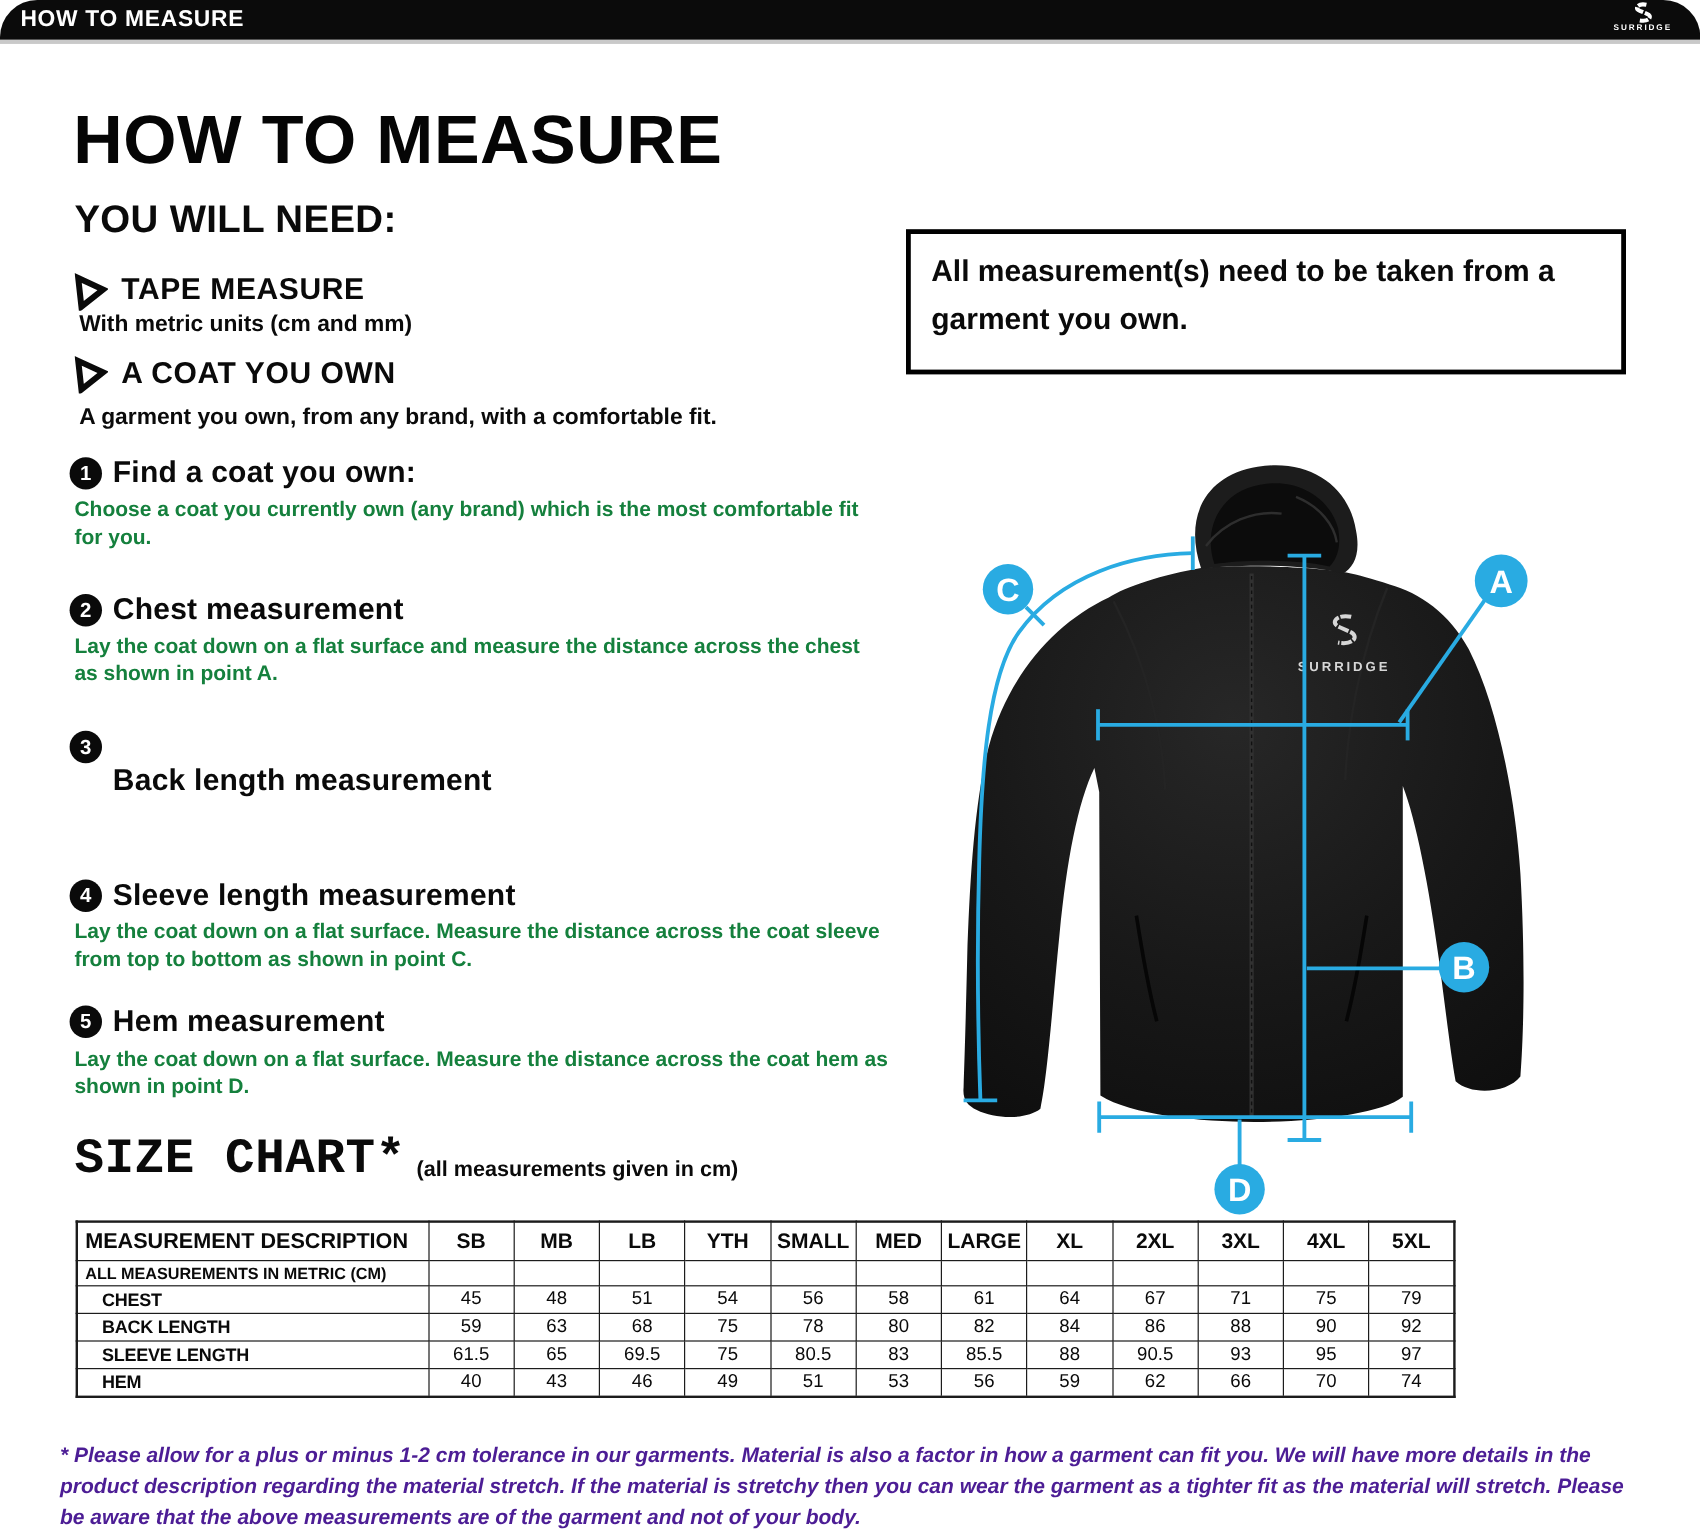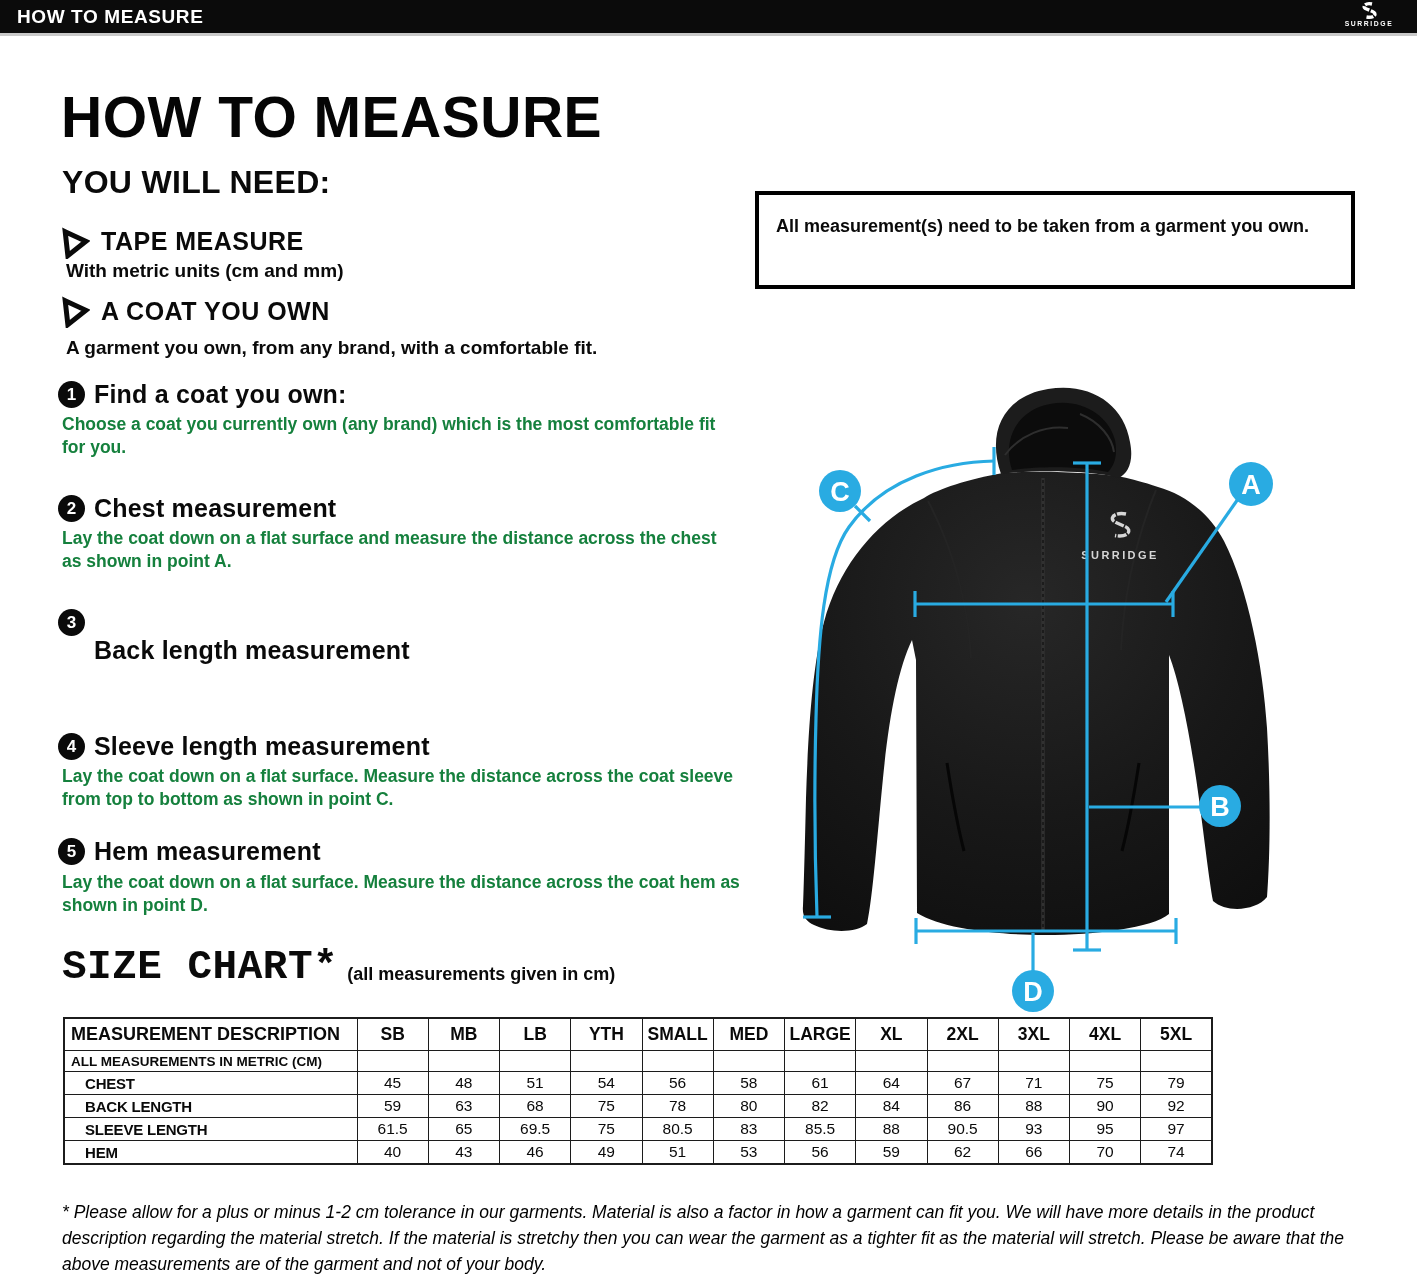--- a/index.html
+++ b/index.html
@@ -1,17 +1,17 @@
 <!DOCTYPE html>
 <html><head>
 <meta charset="utf-8">
 <style>
   html,body{margin:0;padding:0;background:#fff;}
   .page{position:relative;width:1417px;height:1282px;background:#fff;overflow:hidden;
-        font-family:"Liberation Sans",sans-serif;color:#0a0a0a;}
+        font-family:"Liberation Sans",sans-serif;color:#0a0a0a;border-radius:31px;}
 
   
   .topbar{position:absolute;left:0;top:0;width:100%;height:33px;background:#0b0b0b;
           border-bottom:3px solid #c9c9c9;}
   .topbar-title{position:absolute;left:17px;top:0;line-height:33px;color:#fff;
                 font-size:19px;font-weight:700;letter-spacing:.6px;}
   .topbar-logo{position:absolute;right:12px;top:1px;width:72px;text-align:center;}
   .topbar-logo .brand-s{display:block;margin:0 auto;}
   .topbar-brand{display:block;color:#fff;font-size:6.8px;font-weight:700;letter-spacing:1.6px;margin-top:-1px;}
 
@@ -24,44 +24,44 @@
   .req-desc{position:absolute;left:66px;font-size:19px;font-weight:700;}
 
   .step-circle{position:absolute;left:58px;width:27px;height:27px;border-radius:50%;
                background:#0a0a0a;color:#fff;font-size:17px;font-weight:700;
                text-align:center;line-height:27px;}
   .step-title{position:absolute;left:94px;font-size:25px;font-weight:700;letter-spacing:.2px;}
   .step-body{position:absolute;left:62px;width:678px;font-size:17.5px;font-weight:700;
              line-height:23px;color:#15803d;}
 
   
-  .notice-box{position:absolute;left:755px;top:191px;width:600px;height:98px;box-sizing:border-box;
-              border:4px solid #000;padding:11px 17px;font-size:18px;font-weight:700;line-height:40px;}
+  .notice-box{position:absolute;left:755px;top:191px;width:600px;height:121px;box-sizing:border-box;
+              border:4px solid #000;padding:11px 17px;font-size:25px;font-weight:700;line-height:40px;}
 
   
   .diagram{position:absolute;left:750px;top:372px;}
 
   
   .size-chart-head{position:absolute;left:62px;top:944px;display:flex;align-items:flex-end;gap:9px;}
   .size-chart-title{font-size:41px;font-weight:700;letter-spacing:.5px;font-family:Liberation Mono, monospace;}
   .size-chart-sub{font-size:18px;font-weight:700;padding-bottom:5px;}
 
   table.size-chart{position:absolute;left:63px;top:1017px;width:1150px;border-collapse:collapse;
                    table-layout:fixed;border:2.5px solid #1c1c1c;}
   table.size-chart th,table.size-chart td{border:1.8px solid #1c1c1c;padding:0 4px;
                    overflow:hidden;white-space:nowrap;}
   tr.head-row th{height:31px;font-size:17.5px;font-weight:700;text-align:center;}
   tr.head-row th.col-label{font-size:18px;text-align:left;padding-left:6px;margin-top:30px;}
   tr.note-row td{height:20px;font-size:13.5px;font-weight:700;text-align:left;padding-left:6px;}
   tr.data-row td{height:22px;font-size:15.5px;font-weight:400;text-align:center;}
   tr.data-row td.col-label{font-size:15px;font-weight:700;text-align:left;padding-left:20px;letter-spacing:-.2px;}
 
   
-  .footnote{position:absolute;left:62px;top:1199px;width:1305px;font-size:17.5px;font-weight:400;
-            font-style:italic;line-height:26px;color:#000000;}
+  .footnote{position:absolute;left:50px;top:1199px;width:1305px;font-size:17.5px;font-weight:700;
+            font-style:italic;line-height:26px;color:#4c1d95;}
 </style>
 </head>
 <body>
 
 <div class="page">
 
   <div class="topbar">
     <div class="topbar-title">HOW TO MEASURE</div>
     <div class="topbar-logo">
       <svg class="brand-s" width="24" height="20" viewBox="0 0 24 20">

